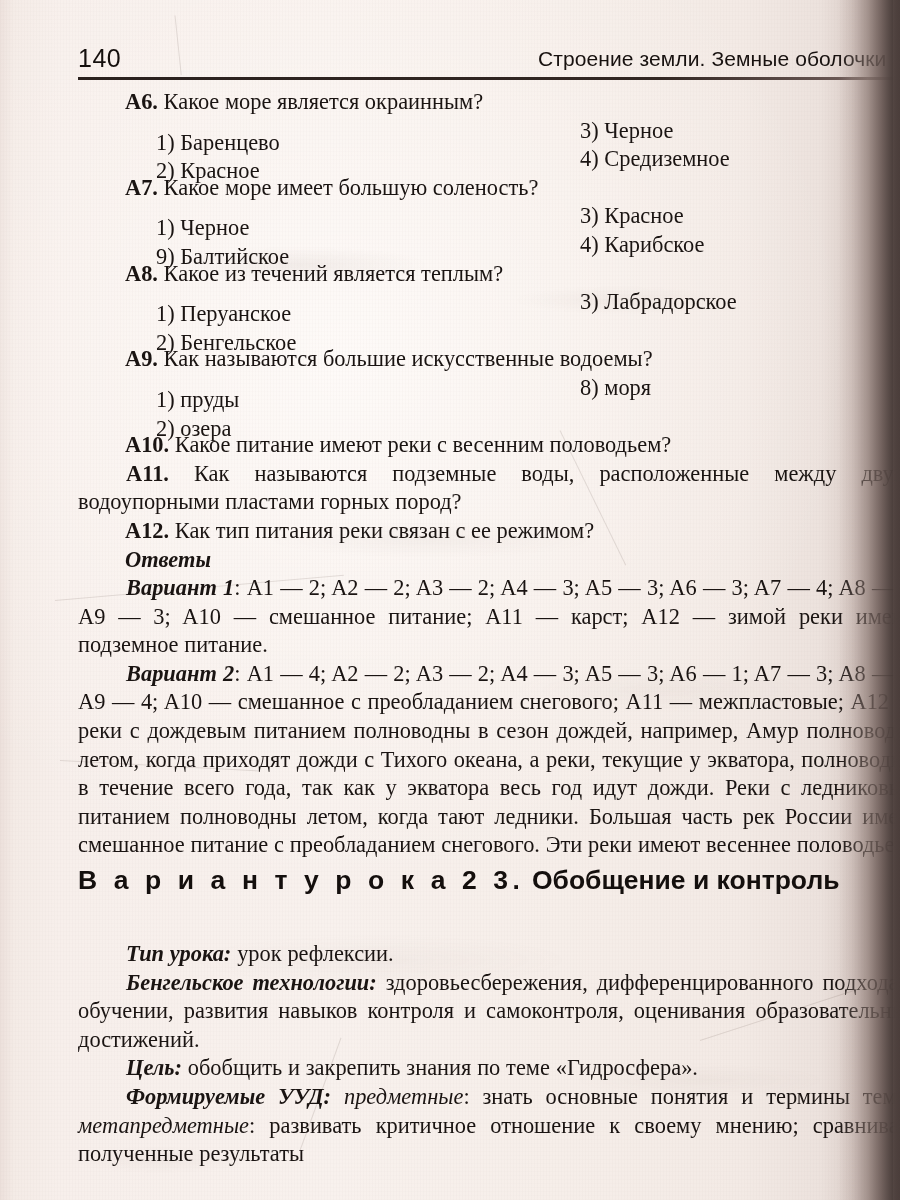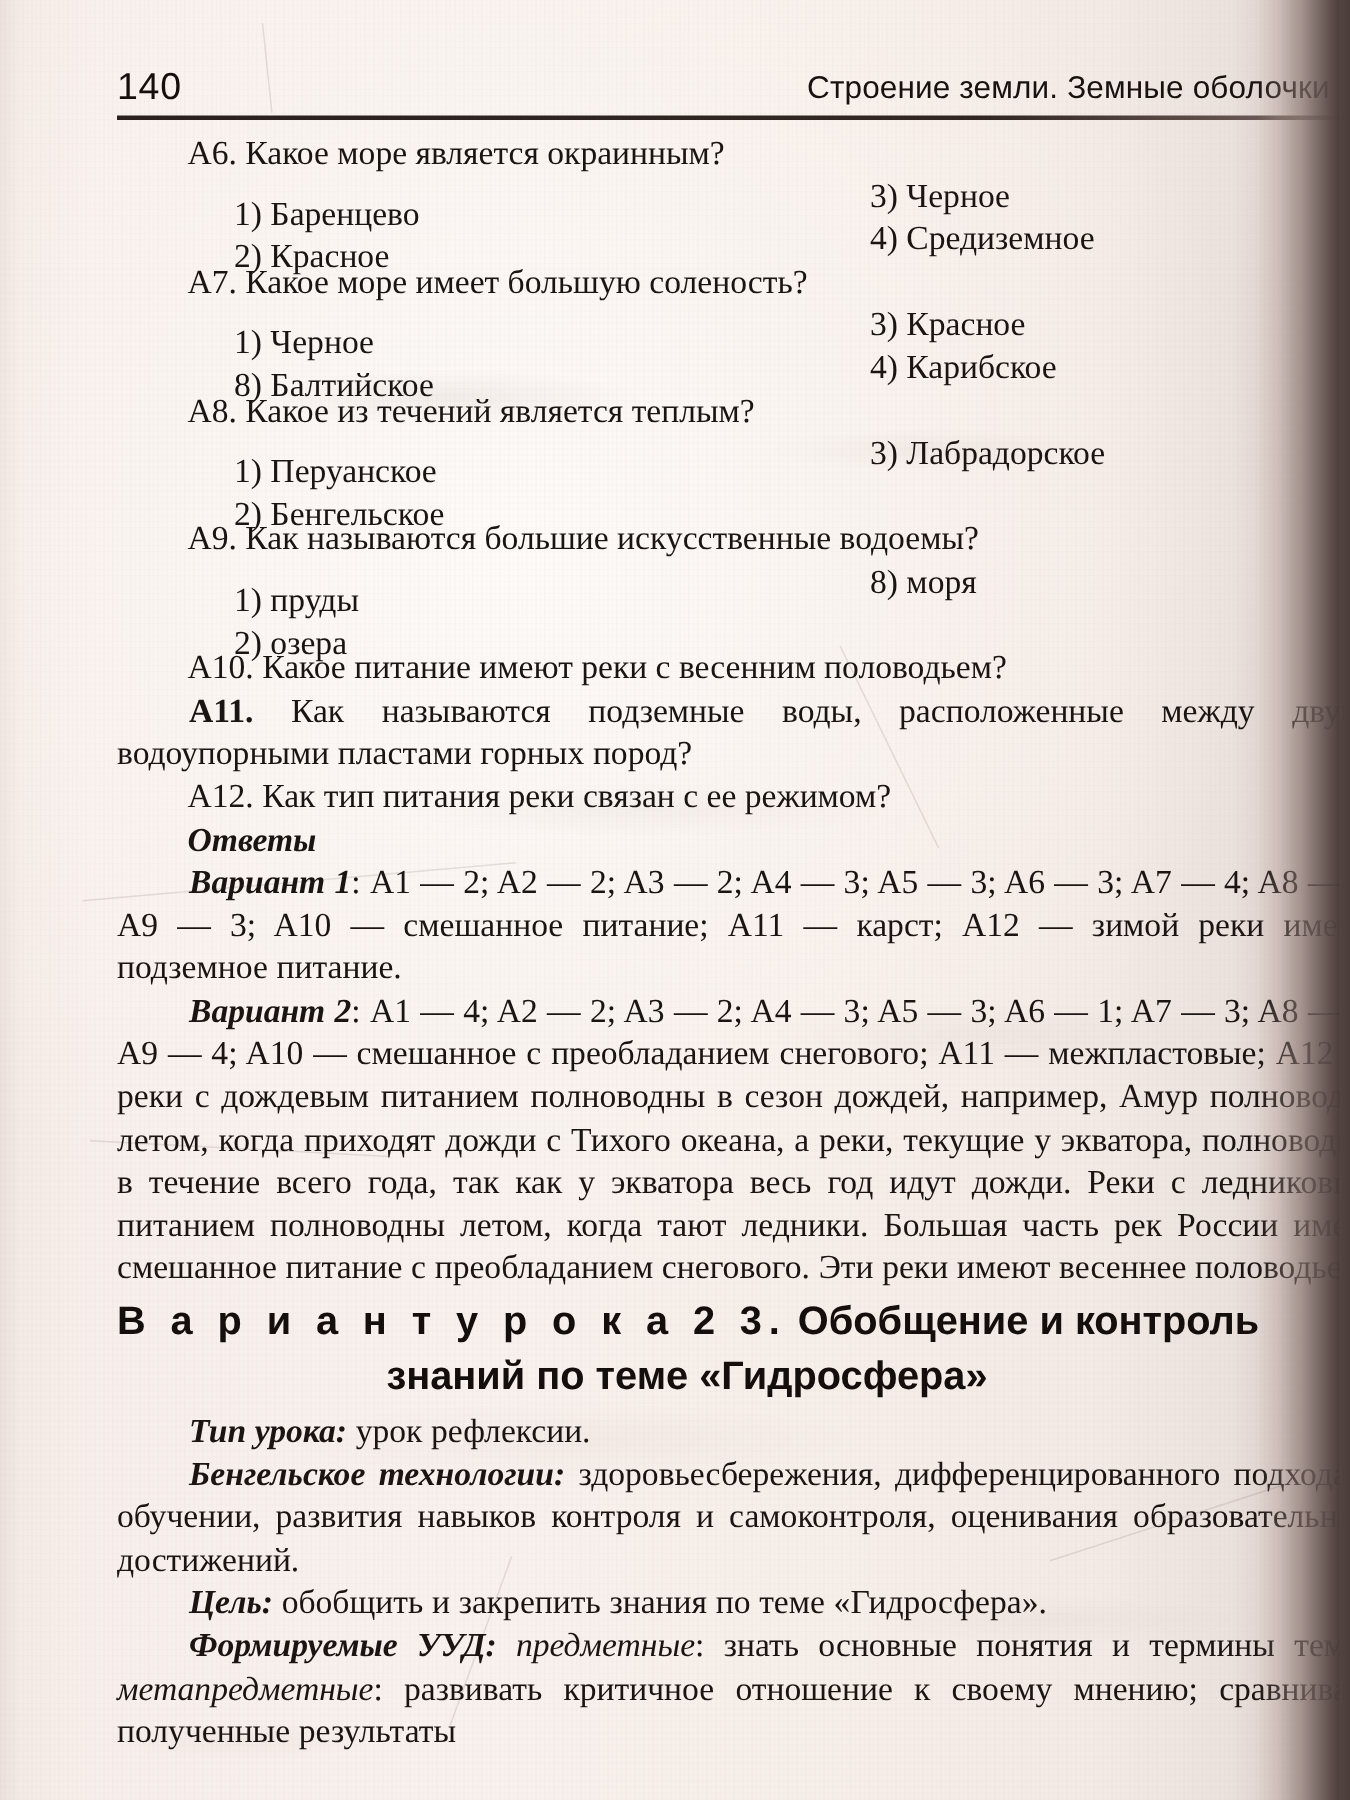--- a/index.html
+++ b/index.html
@@ -112,21 +112,21 @@
     width: 840px;      
     font-size: 22.4px;
     line-height: 28.6px;
   }
 
   .q {
     white-space: nowrap;
     padding-left: 48px;
     text-indent: -1px;
   }
-  .q b { font-weight: normal; }
+  .q b { font-weight: bold; }
 
   .opts {
     position: relative;
     height: 28.6px;
     white-space: nowrap;
   }
   .opt-a { position: absolute; left: 78px; top: 12px; }
   .opt-b { position: absolute; left: 502px; top: 0; }
 
   .para {
@@ -223,21 +223,21 @@
       <span class="opt-a">2) Красное</span>
       <span class="opt-b">4) Средиземное</span>
     </div>
 
     <div class="q"><b>A7.</b> <span>Какое море имеет большую соленость?</span></div>
     <div class="opts">
       <span class="opt-a">1) Черное</span>
       <span class="opt-b">3) Красное</span>
     </div>
     <div class="opts">
-      <span class="opt-a">8) Балтийское</span>
+      <span class="opt-a">9) Балтийское</span>
       <span class="opt-b">4) Карибское</span>
     </div>
 
     <div class="q"><b>A8.</b> <span>Какое из течений является теплым?</span></div>
     <div class="opts">
       <span class="opt-a">1) Перуанское</span>
       <span class="opt-b">3) Лабрадорское</span>
     </div>
     <div class="opts">
       <span class="opt-a">2) Бенгельское</span>
@@ -260,21 +260,20 @@
 
     <div class="q bi">Ответы</div>
 
     <div class="para"><span class="bi">Вариант 1</span><span>: A1 — 2; A2 — 2; A3 — 2; A4 — 3; A5 — 3; A6 — 3; A7 — 4; A8 — 3; A9 — 3; A10 — смешанное питание; A11 — карст; A12 — зимой реки имеют подземное питание.</span></div>
 
     <div class="para"><span class="bi">Вариант 2</span><span>: A1 — 4; A2 — 2; A3 — 2; A4 — 3; A5 — 3; A6 — 1; A7 — 3; A8 — 4; A9 — 4; A10 — смешанное с преобладанием снегового; A11 — межпластовые; A12 — реки с дождевым питанием полноводны в сезон дождей, например, Амур полноводен летом, когда приходят дожди с Тихого океана, а реки, текущие у экватора, полноводны в течение всего года, так как у экватора весь год идут дожди. Реки с ледниковым питанием полноводны летом, когда тают ледники. Большая часть рек России имеет смешанное питание с преобладанием снегового. Эти реки имеют весеннее половодье.</span></div>
   </div>
 
   <div class="section-title">
     <div class="st-line1"><span class="st-spaced">В а р и а н т   у р о к а  2 3.</span><span> Обобщение и контроль</span></div>
-    <div class="st-line2">знаний по теме «Гидросфера»</div>
   </div>
 
   <div class="lesson">
     <div class="para"><span class="bi">Тип урока:</span><span> урок рефлексии.</span></div>
 
     <div class="para"><span class="bi">Бенгельское технологии:</span><span> здоровьесбережения, дифференцированного подхода в обучении, развития навыков контроля и самоконтроля, оценивания образовательных достижений.</span></div>
 
     <div class="para"><span class="bi">Цель:</span><span> обобщить и закрепить знания по теме «Гидросфера».</span></div>
 
     <div class="para"><span class="bi">Формируемые УУД:</span> <span class="it">предметные</span><span>: знать основные понятия и термины темы; </span><span class="it">метапредметные</span><span>: развивать критичное отношение к своему мнению; сравнивать полученные результаты</span></div>

